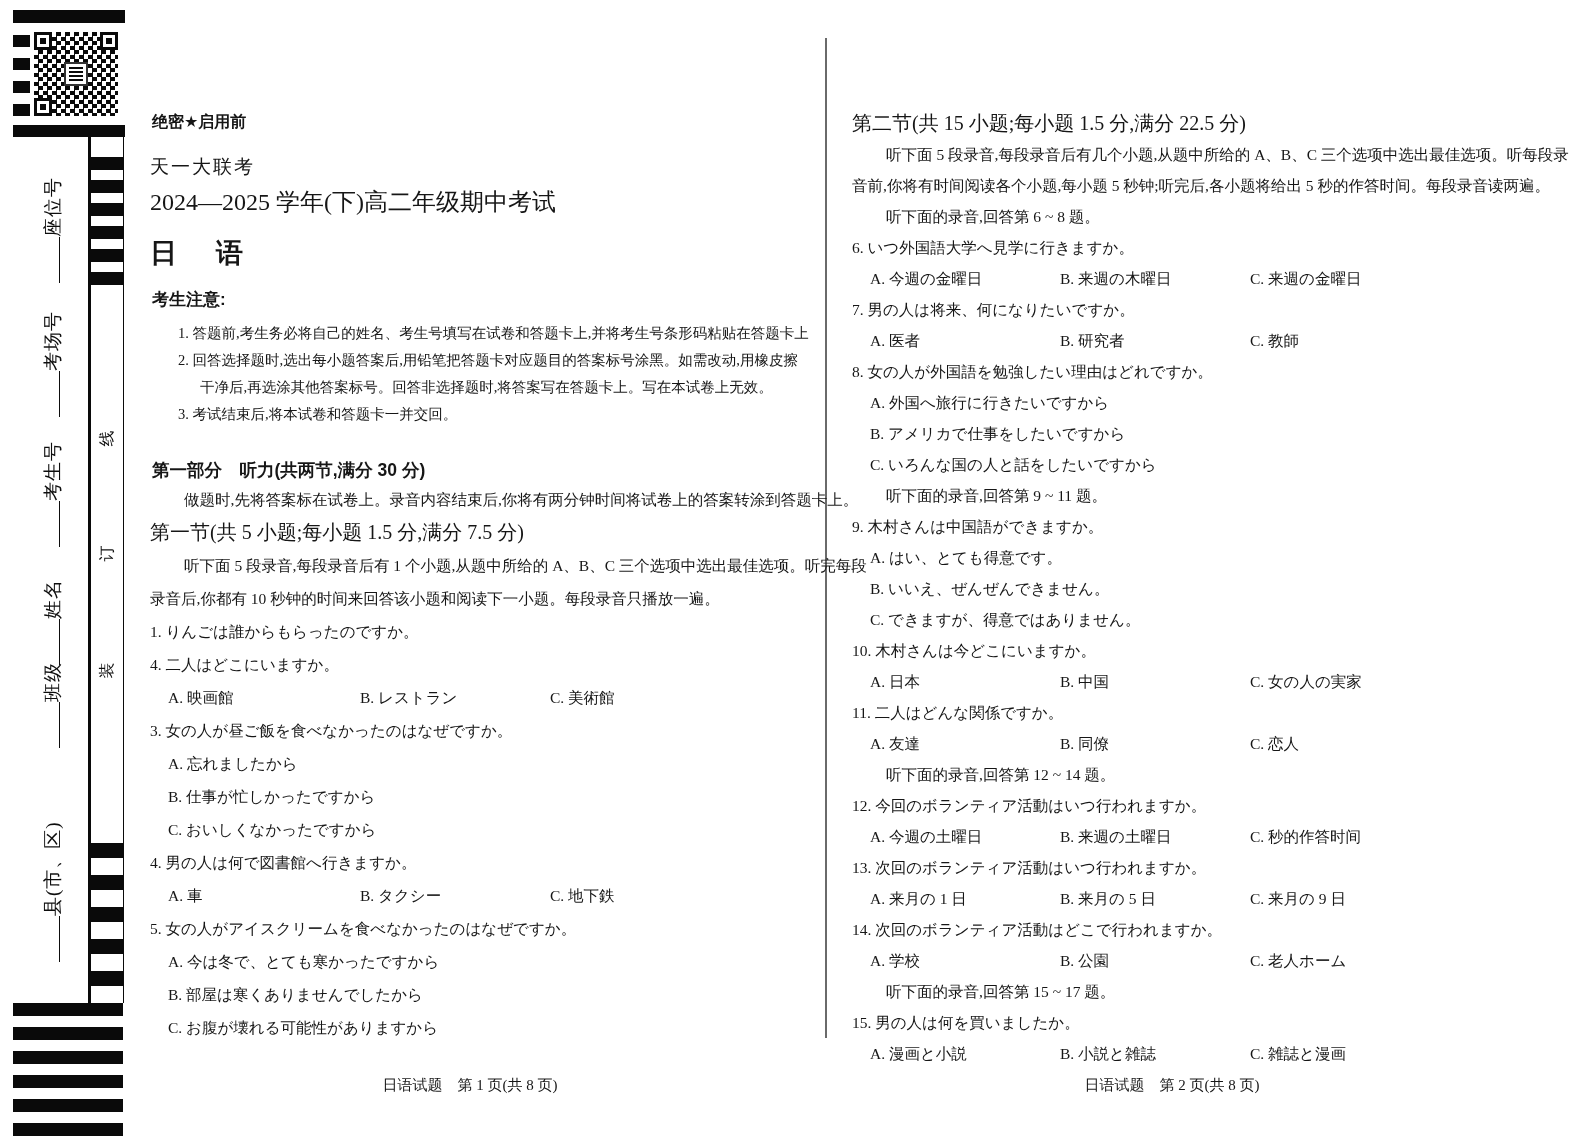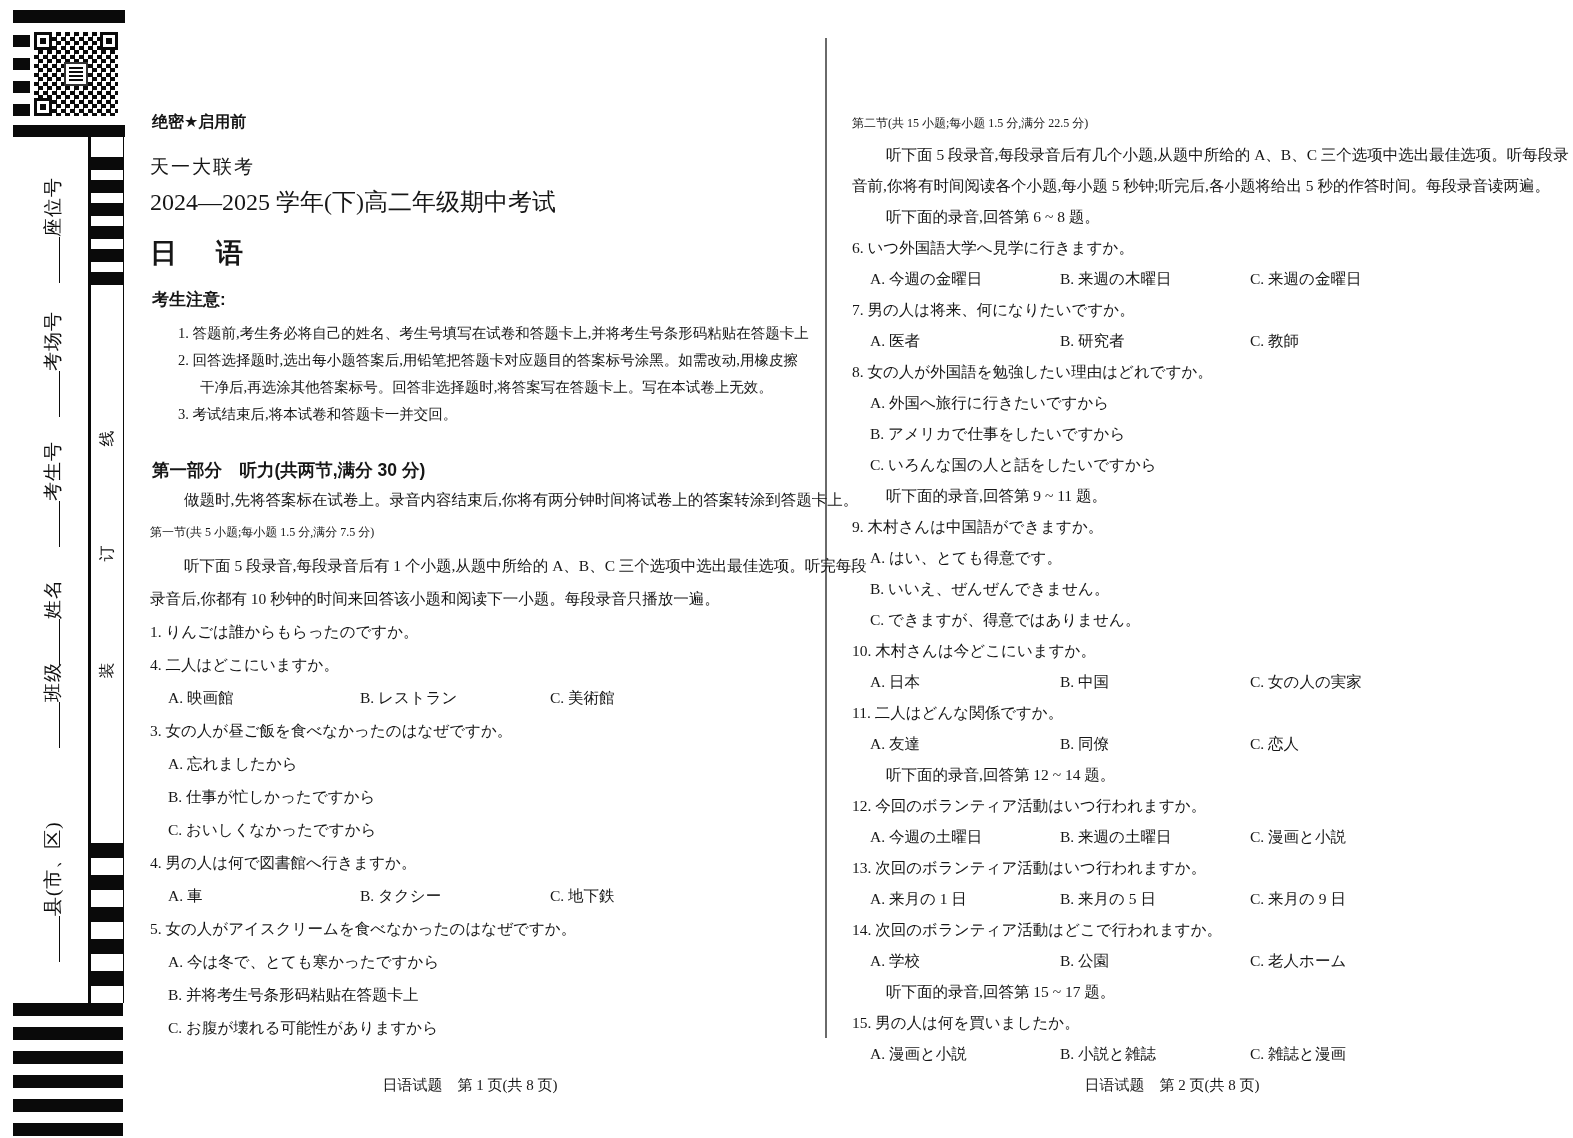--- a/index.html
+++ b/index.html
@@ -42,21 +42,21 @@
   .ind1{padding-left:28px;}
   .ind2{padding-left:50px;}
   .part-h{position:absolute;left:2px;top:430px;font-family:"Liberation Sans","DejaVu Sans",sans-serif;
           font-weight:bold;font-size:17.5px;white-space:nowrap;}
   .lines{position:absolute;left:0;width:100%;font-size:15.5px;}
   #page1 .lines{top:455px;}
   #page1 .lines .ln{height:33px;line-height:33px;}
   #page2 .lines{top:80px;}
   #page2 .lines .ln{height:31px;line-height:31px;}
   .ln{position:relative;white-space:nowrap;}
-  .sec-h{font-size:12px;}
+  .sec-h{font-size:20px;}
   .para{padding-left:34px;}
   .instr{padding-left:34px;}
   .optrow .o{position:absolute;top:0;white-space:nowrap;}
   .oA{left:18px;} .oB{left:210px;} .oC{left:400px;font-family:Liberation Serif, serif;}
   #page2 .oB{left:208px;} #page2 .oC{left:398px;}
   .ostack{padding-left:18px;}
   .footer{position:absolute;top:1048px;left:0;width:640px;text-align:center;font-size:15px;white-space:nowrap;}
 </style>
 </head>
 <body>
@@ -166,21 +166,21 @@
       <div class="ln ostack">B. 仕事が忙しかったですから</div>
       <div class="ln ostack">C. おいしくなかったですから</div>
       <div class="ln">4. 男の人は何で図書館へ行きますか。</div>
       <div class="ln optrow">
         <span class="o oA">A. 車</span>
         <span class="o oB">B. タクシー</span>
         <span class="o oC">C. 地下鉄</span>
       </div>
       <div class="ln">5. 女の人がアイスクリームを食べなかったのはなぜですか。</div>
       <div class="ln ostack">A. 今は冬で、とても寒かったですから</div>
-      <div class="ln ostack">B. 并将考生号条形码粘贴在答题卡上</div>
+      <div class="ln ostack">B. 部屋は寒くありませんでしたから</div>
       <div class="ln ostack">C. お腹が壊れる可能性がありますから</div>
     </div>
 
     <div class="footer">日语试题　第 1 页(共 8 页)</div>
   </div>
 
   <div class="page" id="page2">
     <div class="lines">
       <div class="ln sec-h">第二节(共 15 小题;每小题 1.5 分,满分 22.5 分)</div>
       <div class="ln para">听下面 5 段录音,每段录音后有几个小题,从题中所给的 A、B、C 三个选项中选出最佳选项。听每段录</div>
@@ -220,21 +220,21 @@
         <span class="o oA">A. 友達</span>
         <span class="o oB">B. 同僚</span>
         <span class="o oC">C. 恋人</span>
       </div>
       <div class="ln instr">听下面的录音,回答第 12 ~ 14 题。</div>
 
       <div class="ln">12. 今回のボランティア活動はいつ行われますか。</div>
       <div class="ln optrow">
         <span class="o oA">A. 今週の土曜日</span>
         <span class="o oB">B. 来週の土曜日</span>
-        <span class="o oC">C. 漫画と小説</span>
+        <span class="o oC">C. 秒的作答时间</span>
       </div>
       <div class="ln">13. 次回のボランティア活動はいつ行われますか。</div>
       <div class="ln optrow">
         <span class="o oA">A.  来月の 1 日</span>
         <span class="o oB">B.  来月の 5 日</span>
         <span class="o oC">C. 来月の 9 日</span>
       </div>
       <div class="ln">14. 次回のボランティア活動はどこで行われますか。</div>
       <div class="ln optrow">
         <span class="o oA">A. 学校</span>

